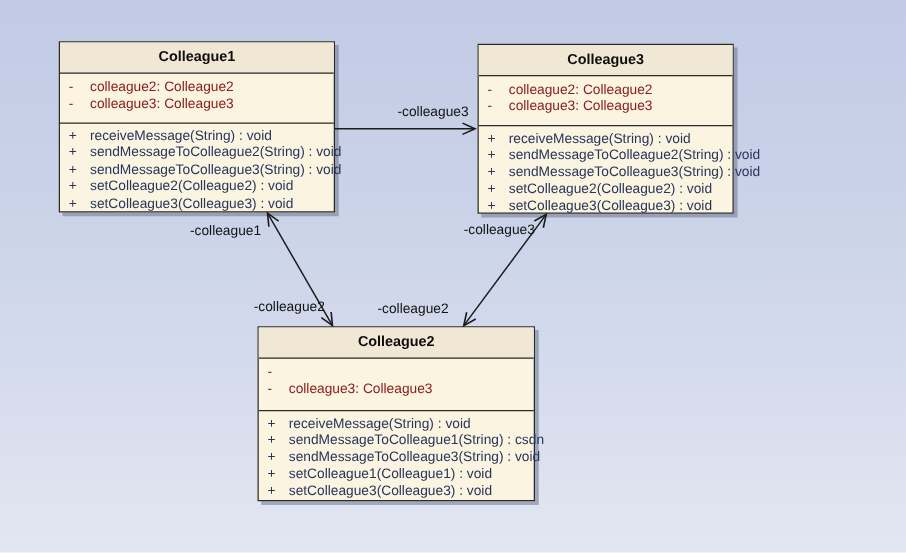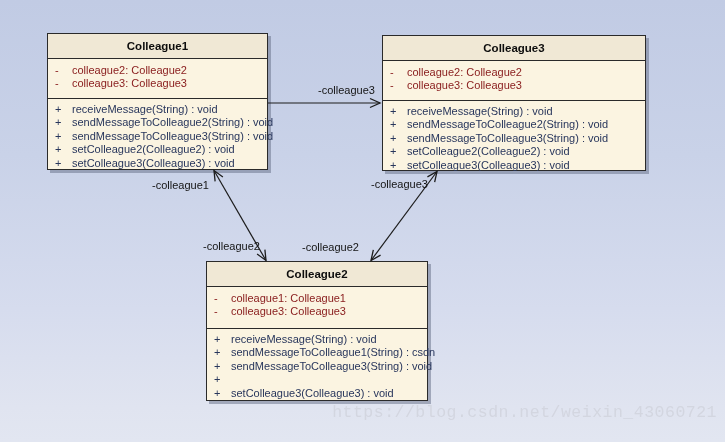--- a/index.html
+++ b/index.html
@@ -70,21 +70,21 @@
         <span class="vis">+</span>
         <span>setColleague2(Colleague2) : void</span>
       </div>
       <div class="row">
         <span class="vis">+</span>
         <span>setColleague3(Colleague3) : void</span>
       </div>
     </div>
   </div>
 
-  <div class="uml-class" style="left:382px; top:35px; width:264px; height:136px;">
+  <div class="uml-class" style="left:382px; top:35px; width:205px; height:136px;">
     <div class="hdr">Colleague3</div>
     <div class="sec attrs">
       <div class="row">
         <span class="vis">-</span>
         <span>colleague2:  Colleague2</span>
       </div>
       <div class="row">
         <span class="vis">-</span>
         <span>colleague3:  Colleague3</span>
       </div>
@@ -111,21 +111,20 @@
         <span>setColleague3(Colleague3) : void</span>
       </div>
     </div>
   </div>
 
   <div class="uml-class" style="left:206px; top:261px; width:222px; height:140px;">
     <div class="hdr">Colleague2</div>
     <div class="sec attrs" style="height:42px;">
       <div class="row">
         <span class="vis">-</span>
-        <span>colleague1:  Colleague1</span>
       </div>
       <div class="row">
         <span class="vis">-</span>
         <span>colleague3:  Colleague3</span>
       </div>
     </div>
     <div class="sec methods">
       <div class="row">
         <span class="vis">+</span>
         <span>receiveMessage(String) : void</span>
@@ -133,20 +132,21 @@
       <div class="row">
         <span class="vis">+</span>
         <span>sendMessageToColleague1(String) : csdn</span>
       </div>
       <div class="row">
         <span class="vis">+</span>
         <span>sendMessageToColleague3(String) : void</span>
       </div>
       <div class="row">
         <span class="vis">+</span>
+        <span>setColleague1(Colleague1) : void</span>
       </div>
       <div class="row">
         <span class="vis">+</span>
         <span>setColleague3(Colleague3) : void</span>
       </div>
     </div>
   </div>
 
   <svg class="edges" viewBox="0 0 725 442">
     <defs>
@@ -158,15 +158,14 @@
     <line x1="214" y1="170.5" x2="266" y2="260.5" stroke="#1c1c1c" stroke-width="1.2" marker-start="url(#oarrow)" marker-end="url(#oarrow)"></line>
     <line x1="437" y1="171.5" x2="371" y2="260.5" stroke="#1c1c1c" stroke-width="1.2" marker-start="url(#oarrow)" marker-end="url(#oarrow)"></line>
   </svg>
 
   <div class="edge-label" style="left:318px; top:84px;">-colleague3</div>
   <div class="edge-label" style="left:152px; top:179px;">-colleague1</div>
   <div class="edge-label" style="left:203px; top:240px;">-colleague2</div>
   <div class="edge-label" style="left:302px; top:241px;">-colleague2</div>
   <div class="edge-label" style="left:371px; top:178px;">-colleague3</div>
 
-  <div class="watermark">https://blog.csdn.net/weixin_43060721</div>
 
 </div>
 
 </body></html>

